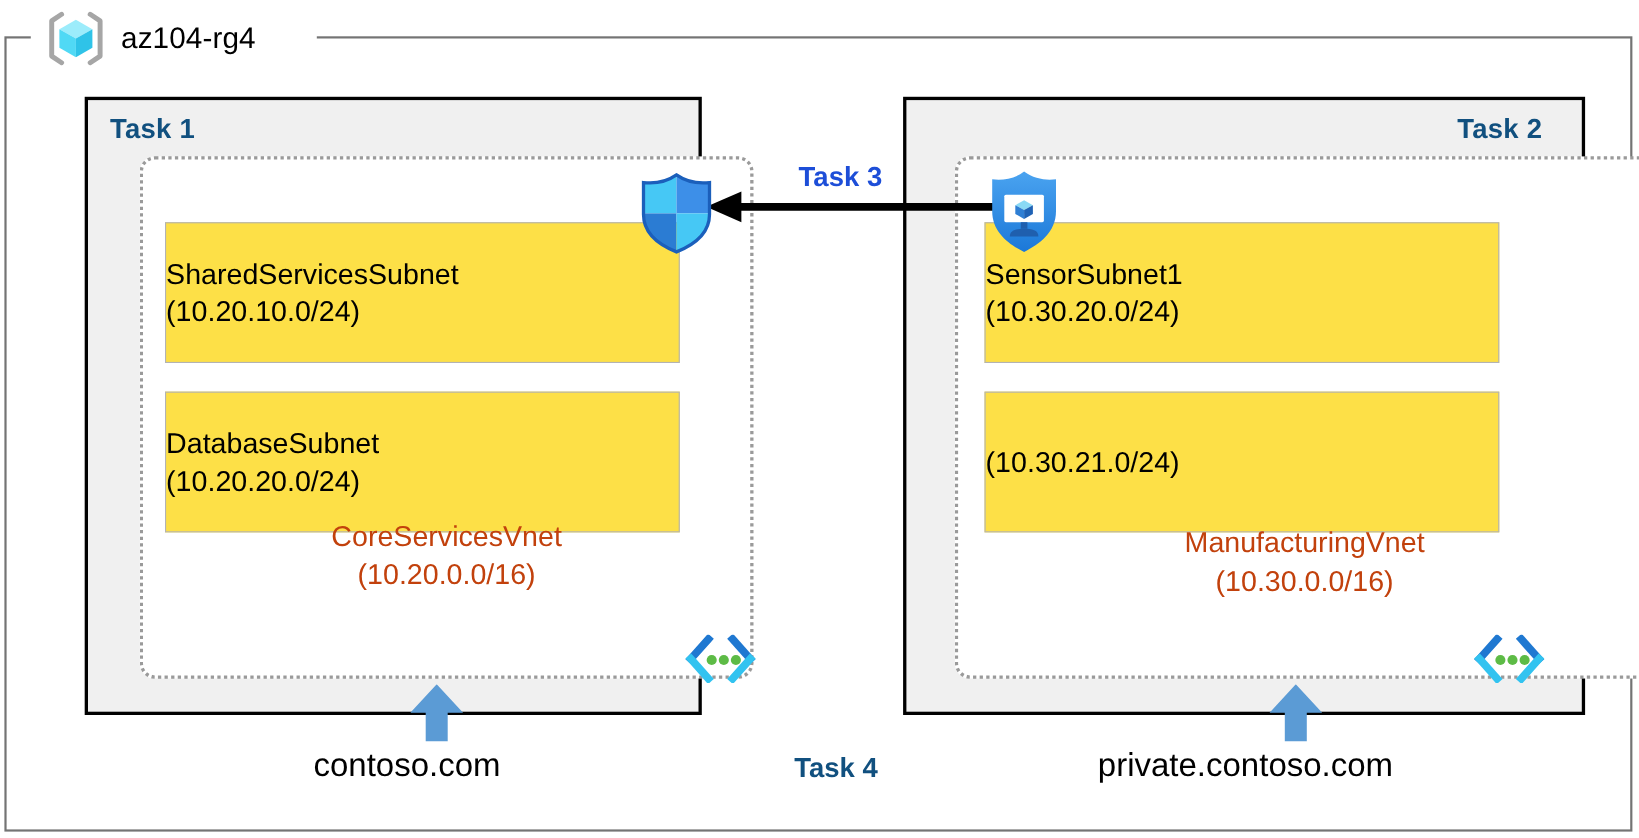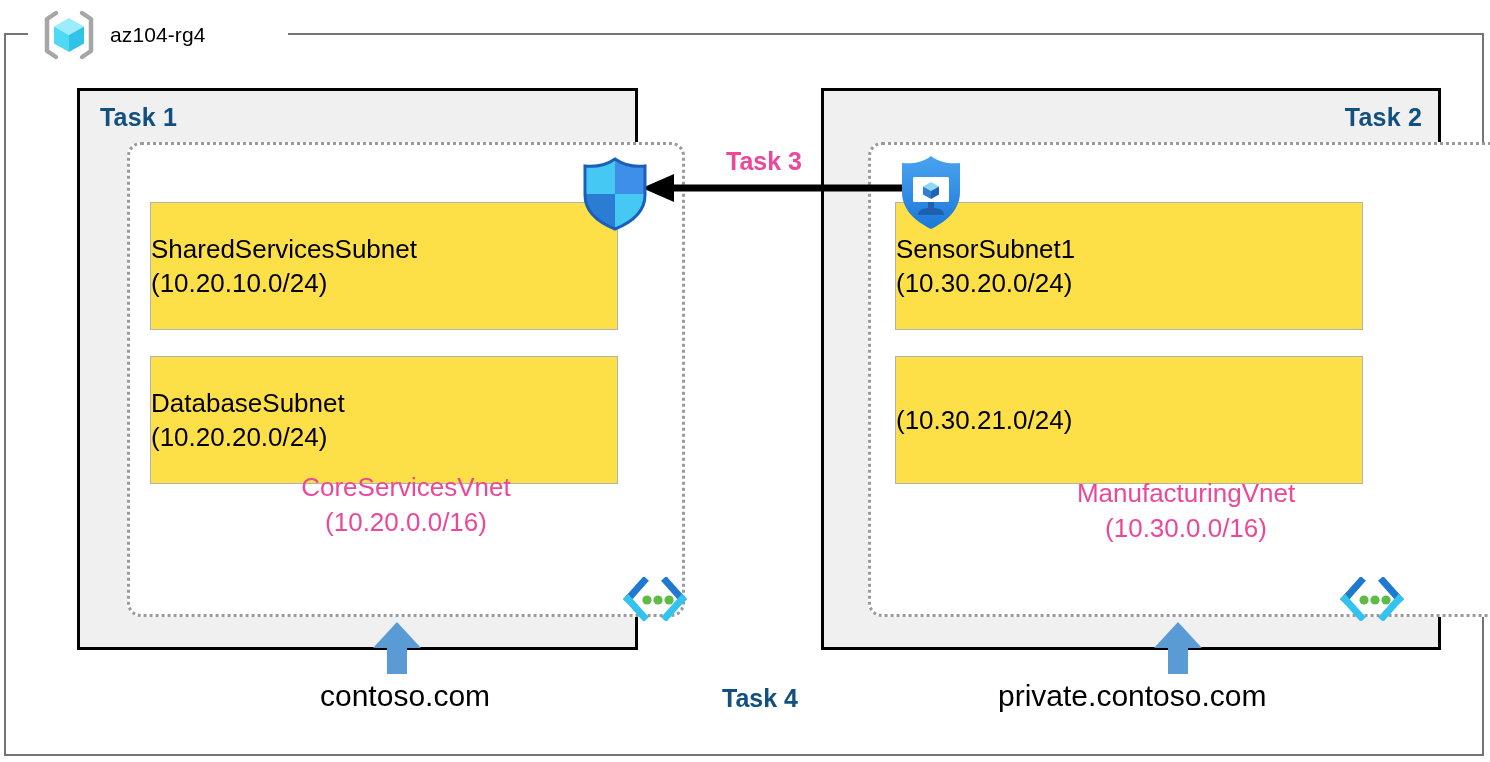--- a/index.html
+++ b/index.html
@@ -49,21 +49,21 @@
     align-items: center;
     gap: 12px;
   }
   .rg-icon {
     width: 58px;
     height: 52px;
     position: relative;
     flex: 0 0 auto;
   }
   .rg-title-text {
-    font-size: 21px;
+    font-size: 27px;
     color: #000000;
     letter-spacing: .1px;
     white-space: nowrap;
     text-align: center;
   }
 
   
   .panel {
     position: absolute;
     background: #f0f0f0;
@@ -76,39 +76,39 @@
   .panel-label {
     position: absolute;
     top: 12px;
     font-size: 25px;
     font-weight: bold;
     color: #11507f;
     letter-spacing: .2px;
     white-space: nowrap;
   }
   .panel-label.left  { left: 20px; }
-  .panel-label.right { right: 16px; }
+  .panel-label.right { right: 36px; }
 
   
   .vnet {
     position: absolute;
     background: #ffffff;
     border: 3px dotted #9a9a9a;
     border-radius: 14px;
     box-sizing: border-box;
   }
   #vnet-left  { left: 47px; top: 51px; width: 558px; height: 475px; }
   #vnet-right { left: 44px; top: 51px; width: 636px; height: 475px; }
 
   .vnet-caption {
     position: absolute;
     left: 0; right: 0;
     text-align: center;
     font-size: 26px;
-    color: #ec4899;
+    color: #c2410c;
     line-height: 1.33;
   }
   #vnet-left .vnet-caption  { top: 325px; }
   #vnet-right .vnet-caption { top: 331px; }
 
   
   .subnet {
     position: absolute;
     background: #fde047;
     border: 1px solid #b3b3b3;
@@ -162,21 +162,21 @@
     width: 272px;
     height: 32px;
     z-index: 5;
   }
   .task3-label {
     position: absolute;
     left: 722px;
     top: 147px;
     font-size: 25px;
     font-weight: bold;
-    color: #ec4899;
+    color: #1d4ed8;
     background: #ffffff;
     padding: 0 4px;
     z-index: 7;
     white-space: nowrap;
   }
 
   
   .dns-arrow {
     position: absolute;
     width: 48px;
@@ -186,21 +186,21 @@
   #dns-arrow-left  { left: 373px;  top: 622px; }
   #dns-arrow-right { left: 1154px; top: 622px; }
 
   .dns-label {
     position: absolute;
     top: 679px;
     font-size: 30px;
     color: #000000;
     white-space: nowrap;
   }
-  #dns-label-left  { left: 285px; margin-left: 35px; }
+  #dns-label-left  { left: 285px; }
   #dns-label-right { left: 998px; }
 
   .task4-label {
     position: absolute;
     left: 722px;
     top: 684px;
     font-size: 25px;
     font-weight: bold;
     color: #11507f;
     white-space: nowrap;

